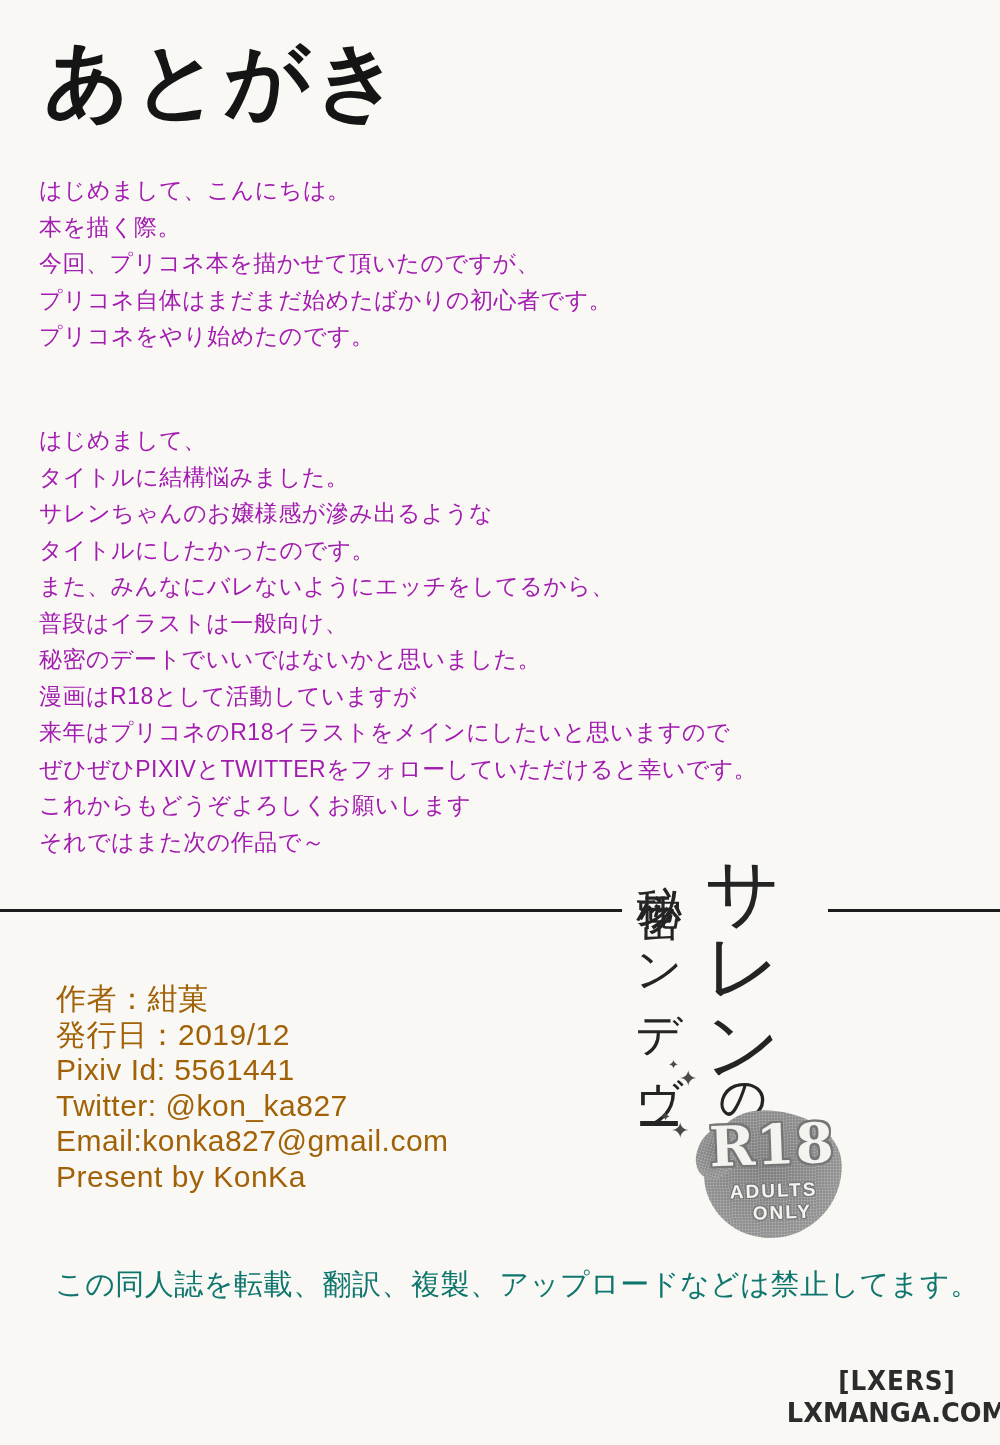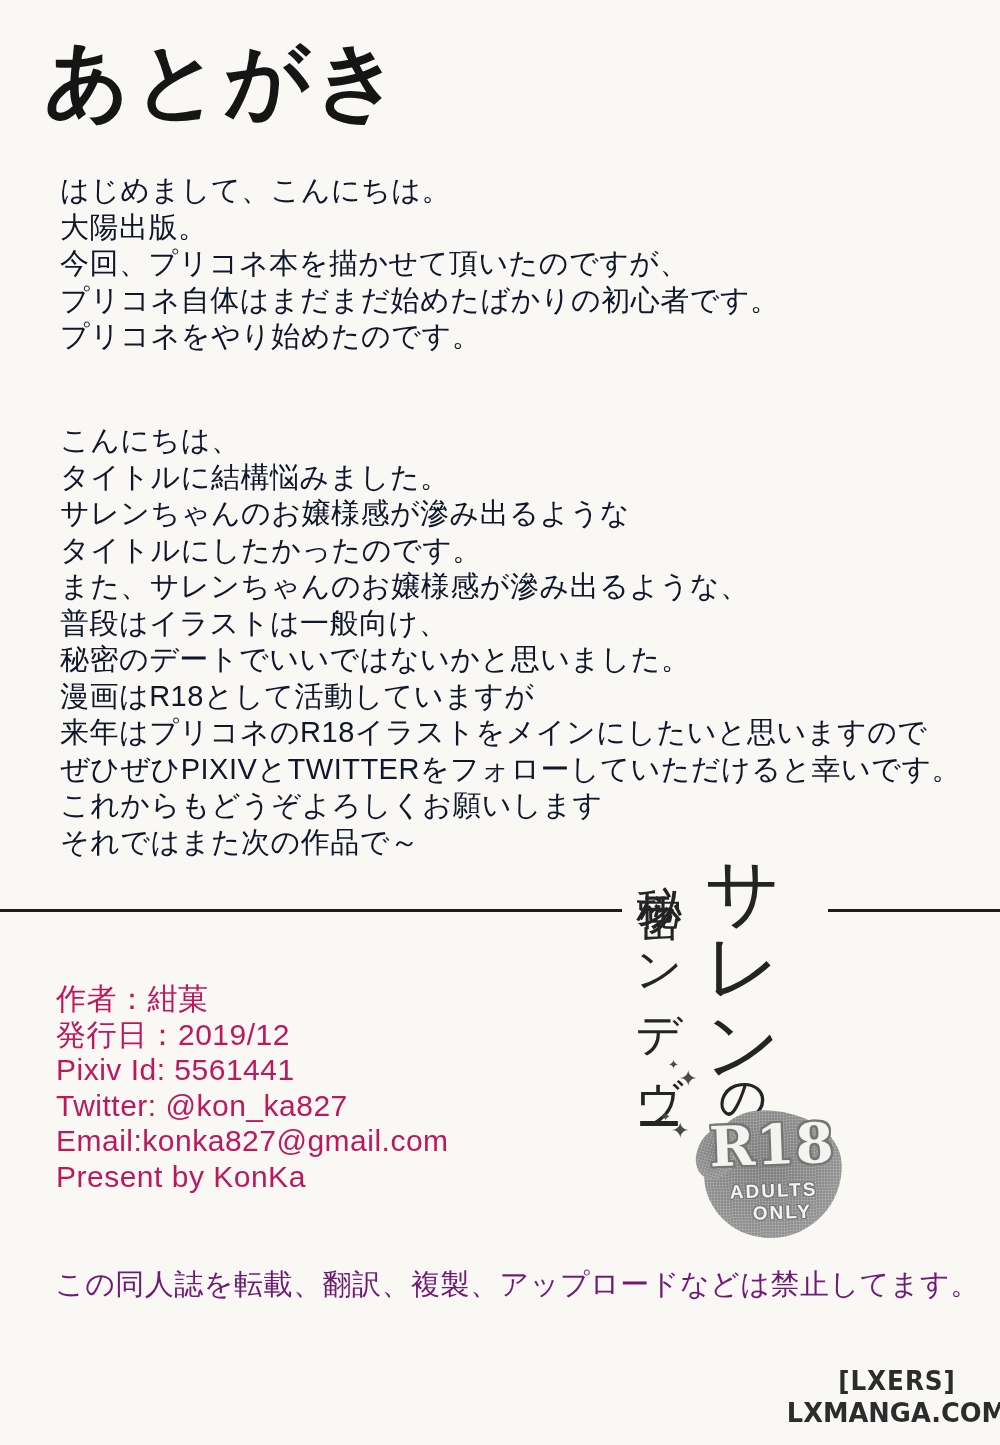--- a/index.html
+++ b/index.html
@@ -22,25 +22,25 @@
     font-size: 84px;
     font-weight: 900;
     letter-spacing: 4px;
     color: #151515;
     white-space: nowrap;
   }
 
   
   .text-block {
     position: absolute;
-    left: 60px;
-    font-size: 29px;
+    left: 39px;
+    font-size: 23px;
     line-height: 36.5px;
     letter-spacing: 0.5px;
-    color: #0f172a;
+    color: #a21caf;
     white-space: nowrap;
   }
   .para1 { top: 172px; }
   .para2 { top: 422px; }
 
   
   .rule {
     position: absolute;
     top: 909px;
     height: 3px;
@@ -50,21 +50,21 @@
   .rule-right { left: 828px; width: 172px; }
 
   
   .colophon {
     position: absolute;
     left: 56px;
     top: 981px;
     font-size: 30px;
     line-height: 35.6px;
     letter-spacing: 0.5px;
-    color: #be185d;
+    color: #a16207;
     white-space: nowrap;
   }
 
   
   .book-title-main {
     position: absolute;
     left: 706px;
     top: 810px;
     writing-mode: vertical-rl;
     text-orientation: mixed;
@@ -158,21 +158,21 @@
   .r18-only   { top: 92px; padding-left: 8px; }
 
   
   .disclaimer {
     position: absolute;
     left: 55px;
     top: 1266px;
     font-size: 29px;
     line-height: 37px;
     letter-spacing: 0.5px;
-    color: #701a75;
+    color: #0f766e;
     white-space: nowrap;
   }
 
   
   .watermark {
     position: absolute;
     left: 772px;
     top: 1366px;
     width: 250px;
     text-align: center;
@@ -188,32 +188,32 @@
 </style>
 </head>
 <body>
 
 <div class="page">
 
   <div class="afterword-title">あとがき</div>
 
   <div class="text-block para1">
     <div>はじめまして、こんにちは。</div>
-    <div>大陽出版。</div>
+    <div>本を描く際。</div>
     <div>今回、プリコネ本を描かせて頂いたのですが、</div>
     <div>プリコネ自体はまだまだ始めたばかりの初心者です。</div>
     <div>プリコネをやり始めたのです。</div>
   </div>
 
   <div class="text-block para2">
-    <div>こんにちは、</div>
+    <div>はじめまして、</div>
     <div>タイトルに結構悩みました。</div>
     <div>サレンちゃんのお嬢様感が滲み出るような</div>
     <div>タイトルにしたかったのです。</div>
-    <div>また、サレンちゃんのお嬢様感が滲み出るような、</div>
+    <div>また、みんなにバレないようにエッチをしてるから、</div>
     <div>普段はイラストは一般向け、</div>
     <div>秘密のデートでいいではないかと思いました。</div>
     <div>漫画はR18として活動していますが</div>
     <div>来年はプリコネのR18イラストをメインにしたいと思いますので</div>
     <div>ぜひぜひPIXIVとTWITTERをフォローしていただけると幸いです。</div>
     <div>これからもどうぞよろしくお願いします</div>
     <div>それではまた次の作品で～</div>
   </div>
 
   <div class="rule rule-left"></div>

